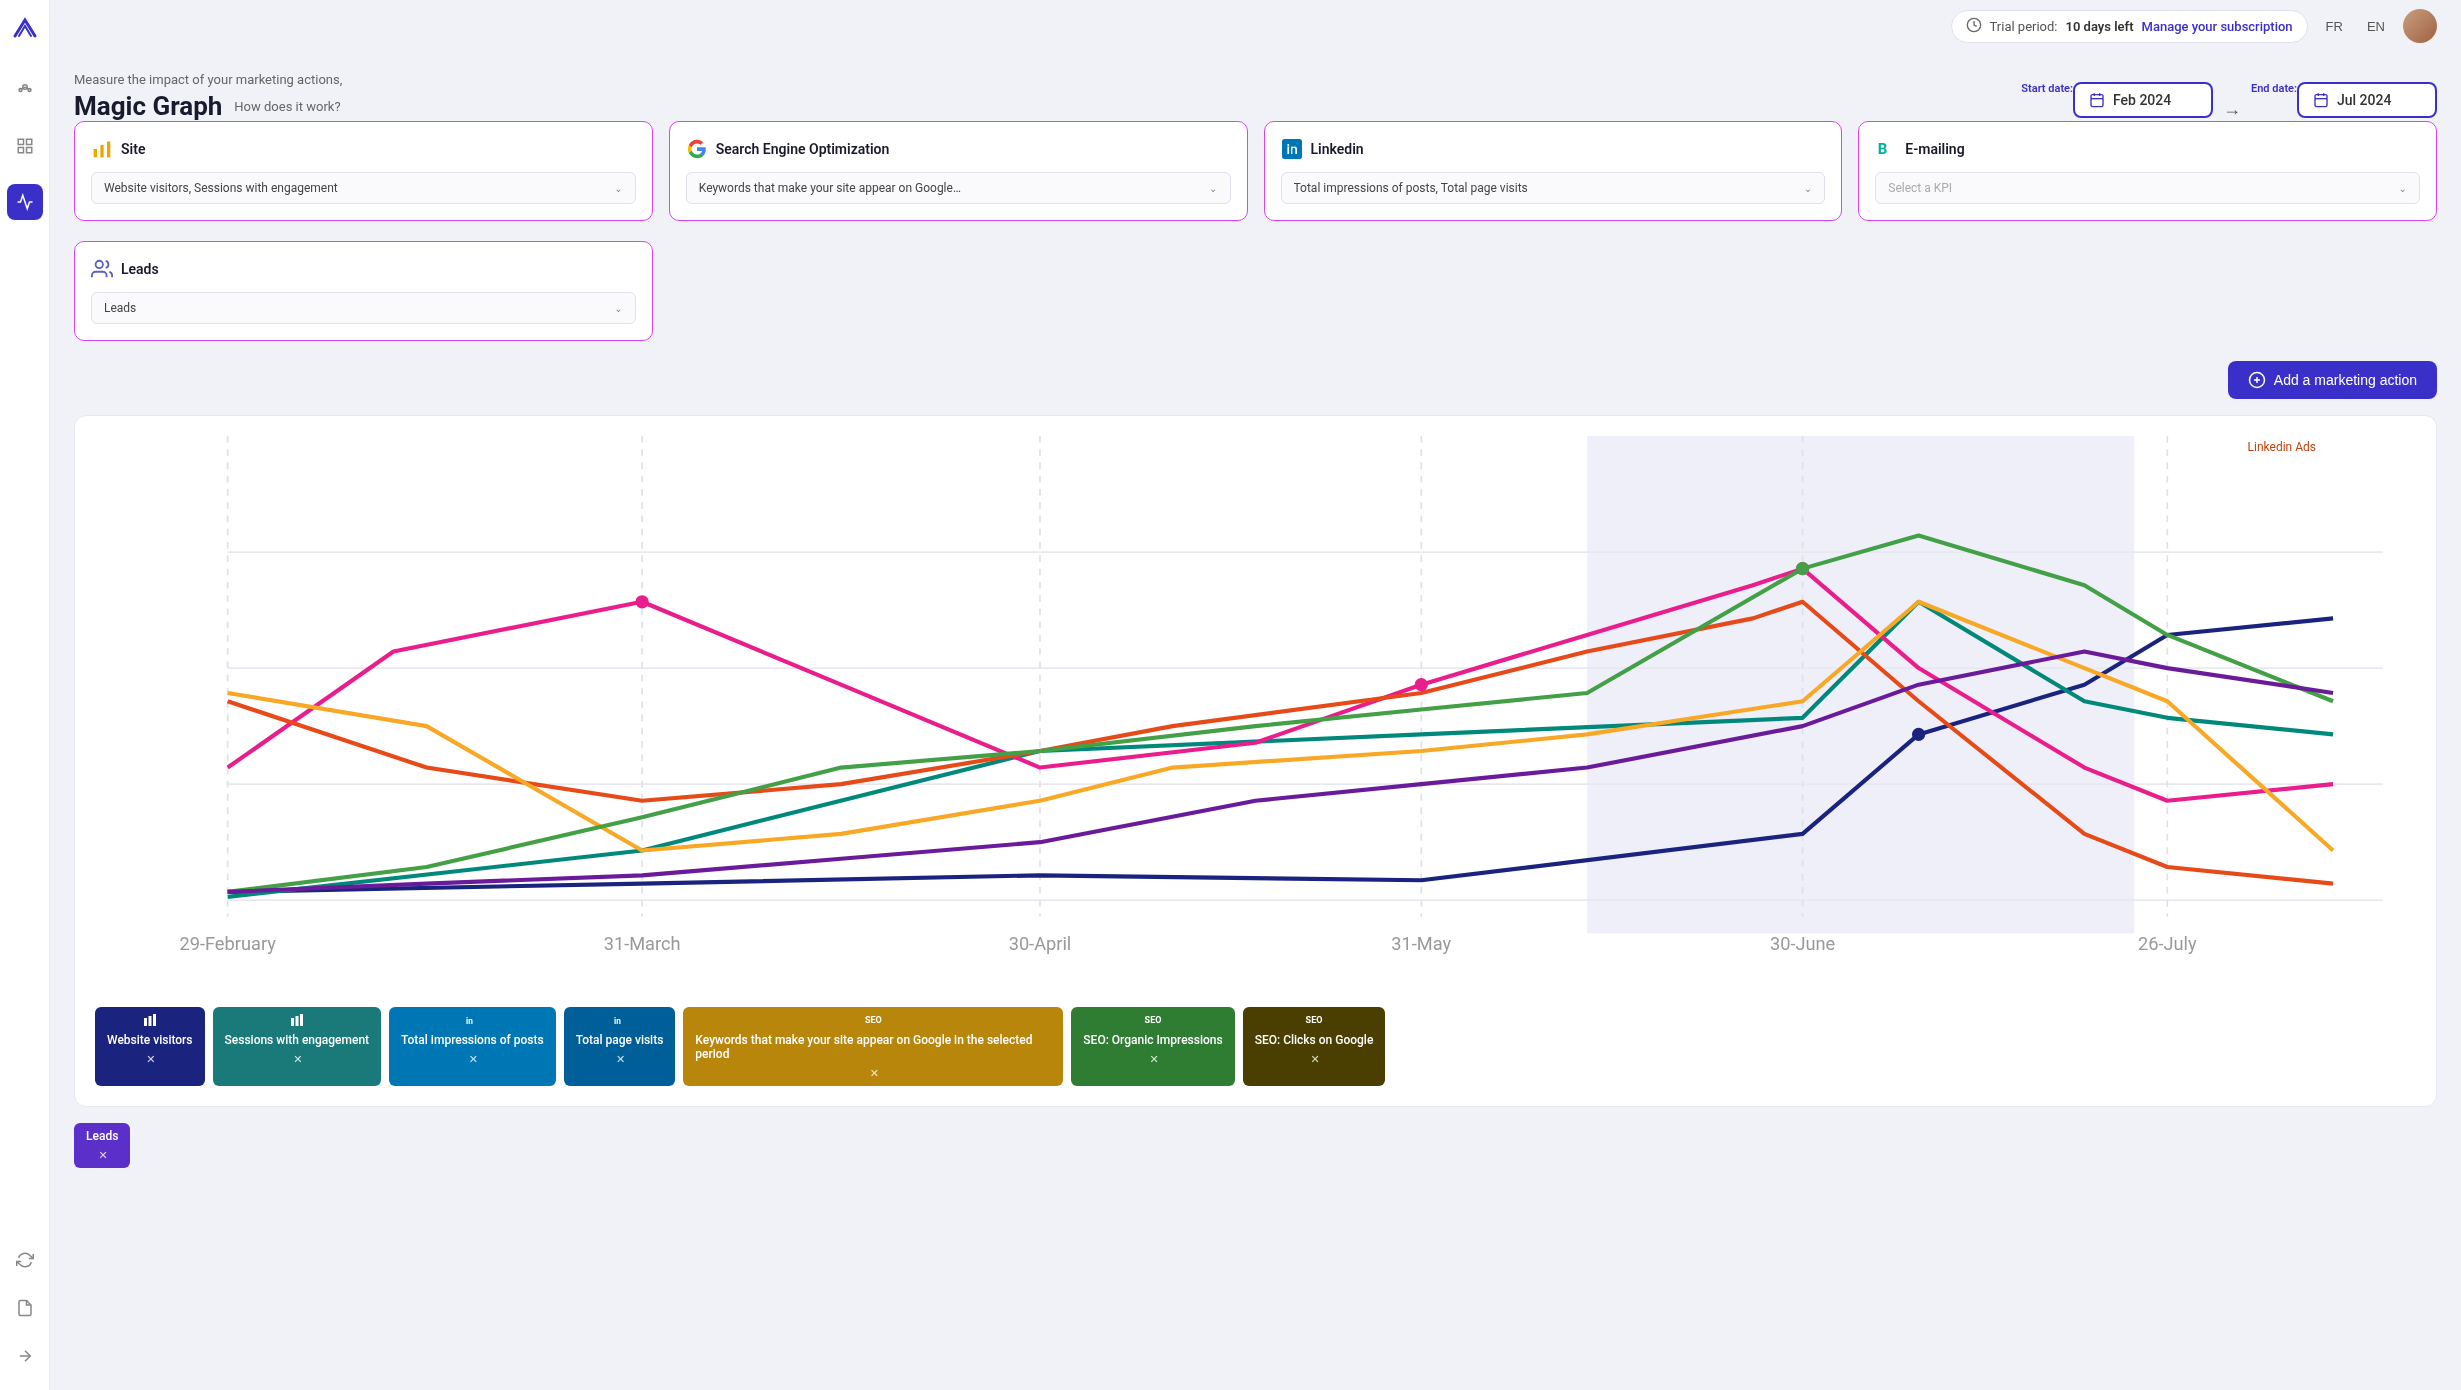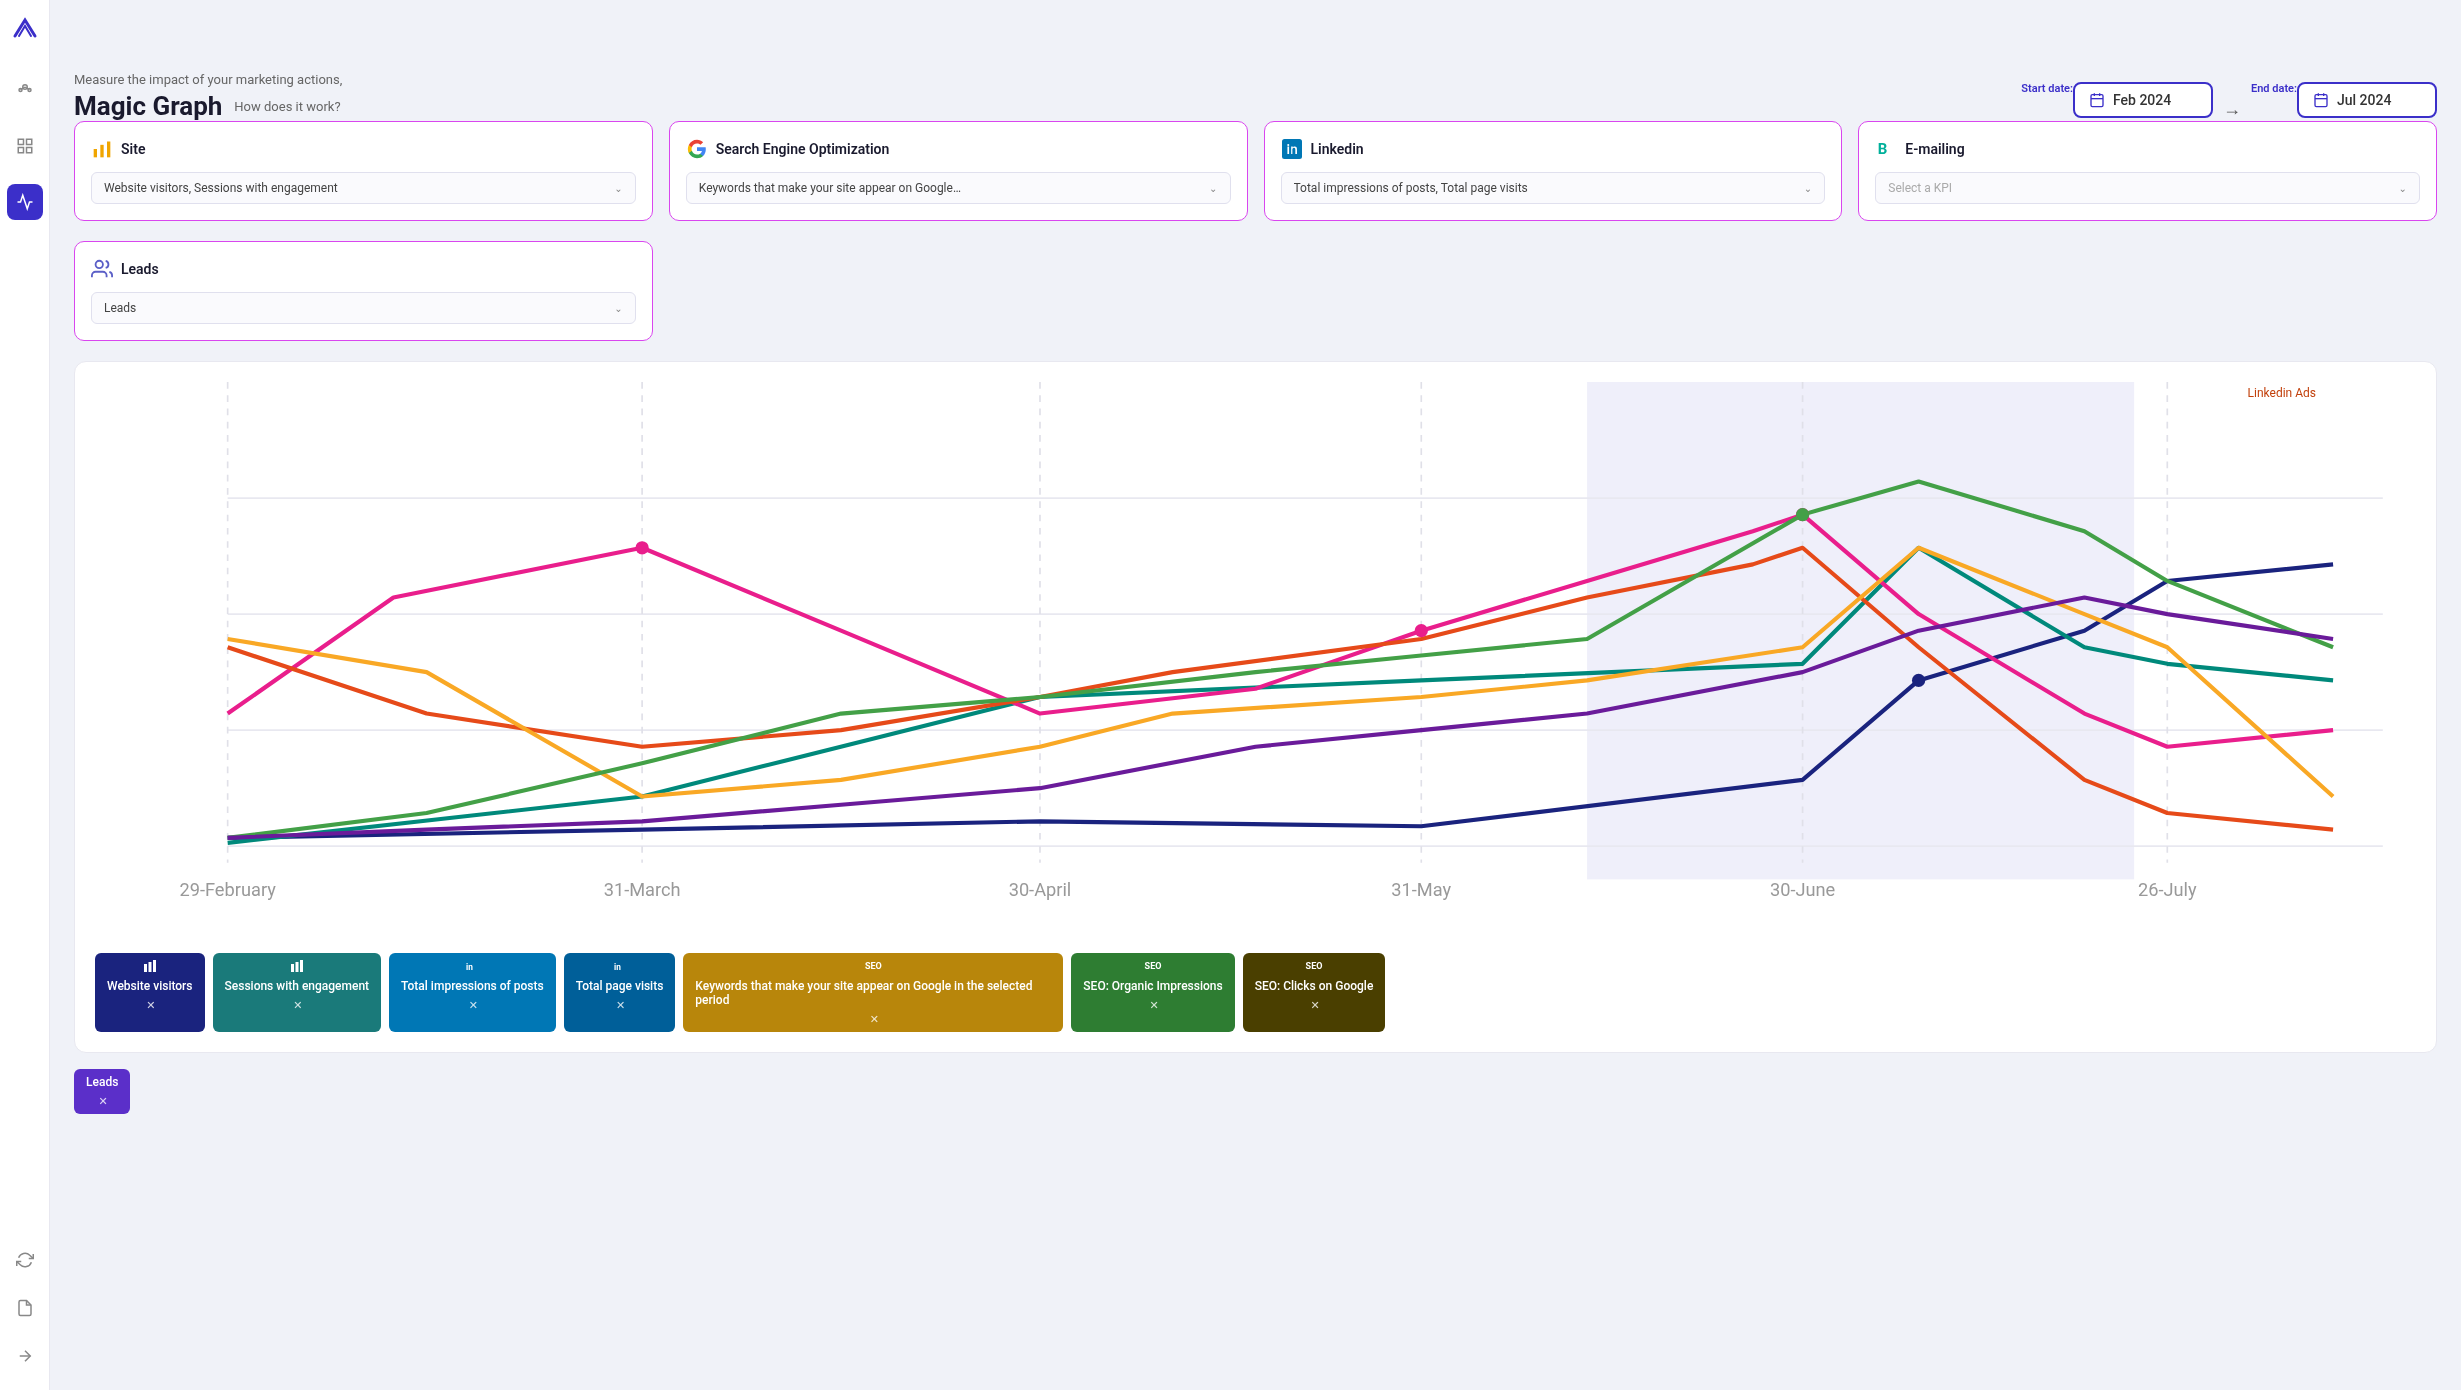--- a/index.html
+++ b/index.html
@@ -387,20 +387,38 @@
       <svg viewBox="0 0 24 24" fill="none" stroke="currentColor" stroke-width="2">
           <line x1="5" y1="12" x2="19" y2="12"></line>
           <polyline points="12 5 19 12 12 19"></polyline>
         </svg>
     </div>
   </div>
 </div>
 
 <div class="main">
 
+  <div class="topbar">
+    <div class="trial-badge">
+      <span class="clock-icon">
+        <svg width="16" height="16" viewBox="0 0 24 24" fill="none" stroke="currentColor" stroke-width="2">
+            <circle cx="12" cy="12" r="10"></circle>
+            <polyline points="12 6 12 12 16 14"></polyline>
+          </svg>
+      </span>
+      <span class="trial-period">Trial period:</span>
+      <span class="trial-days">10 days left</span>
+      <span class="manage-link">Manage your subscription</span>
+    </div>
+    <button class="lang-btn">FR</button>
+    <button class="lang-btn">EN</button>
+    <div class="avatar">
+      <div class="avatar-inner"></div>
+    </div>
+  </div>
 
   <div class="page-header">
     <div class="page-header-left">
       <div class="page-subtitle">Measure the impact of your marketing actions,</div>
       <div class="page-title-row">
         <h1 class="page-title">Magic Graph</h1>
         <span class="how-link">How does it work?</span>
       </div>
     </div>
 
@@ -515,20 +533,30 @@
         </div>
         <span class="kpi-card-title">Leads</span>
       </div>
       <div class="kpi-select">
         <span class="kpi-select-text">Leads</span>
         <span class="kpi-select-arrow">⌄</span>
       </div>
     </div>
   </div>
 
+  <div class="add-action-row">
+    <button class="add-action-btn">
+      <svg width="18" height="18" viewBox="0 0 24 24" fill="none" stroke="currentColor" stroke-width="2">
+          <circle cx="12" cy="12" r="10"></circle>
+          <line x1="12" y1="8" x2="12" y2="16"></line>
+          <line x1="8" y1="12" x2="16" y2="12"></line>
+        </svg>
+      <span>Add a marketing action</span>
+    </button>
+  </div>
 
   <div class="chart-container">
     <div style="position:relative;">
       <span class="linkedin-ads-label" style="position:absolute;top:4px;right:100px;font-size:12px;color:#c2410c;z-index:2;">Linkedin Ads</span>
       <svg class="chart" viewBox="0 0 1400 340" xmlns="http://www.w3.org/2000/svg">
 
         <rect x="900" y="0" width="330" height="300" fill="#e8e8f8" opacity="0.7"></rect>
 
         <line x1="80" y1="280" x2="1380" y2="280" class="chart-grid-line"></line>
         <line x1="80" y1="210" x2="1380" y2="210" class="chart-grid-line"></line>

